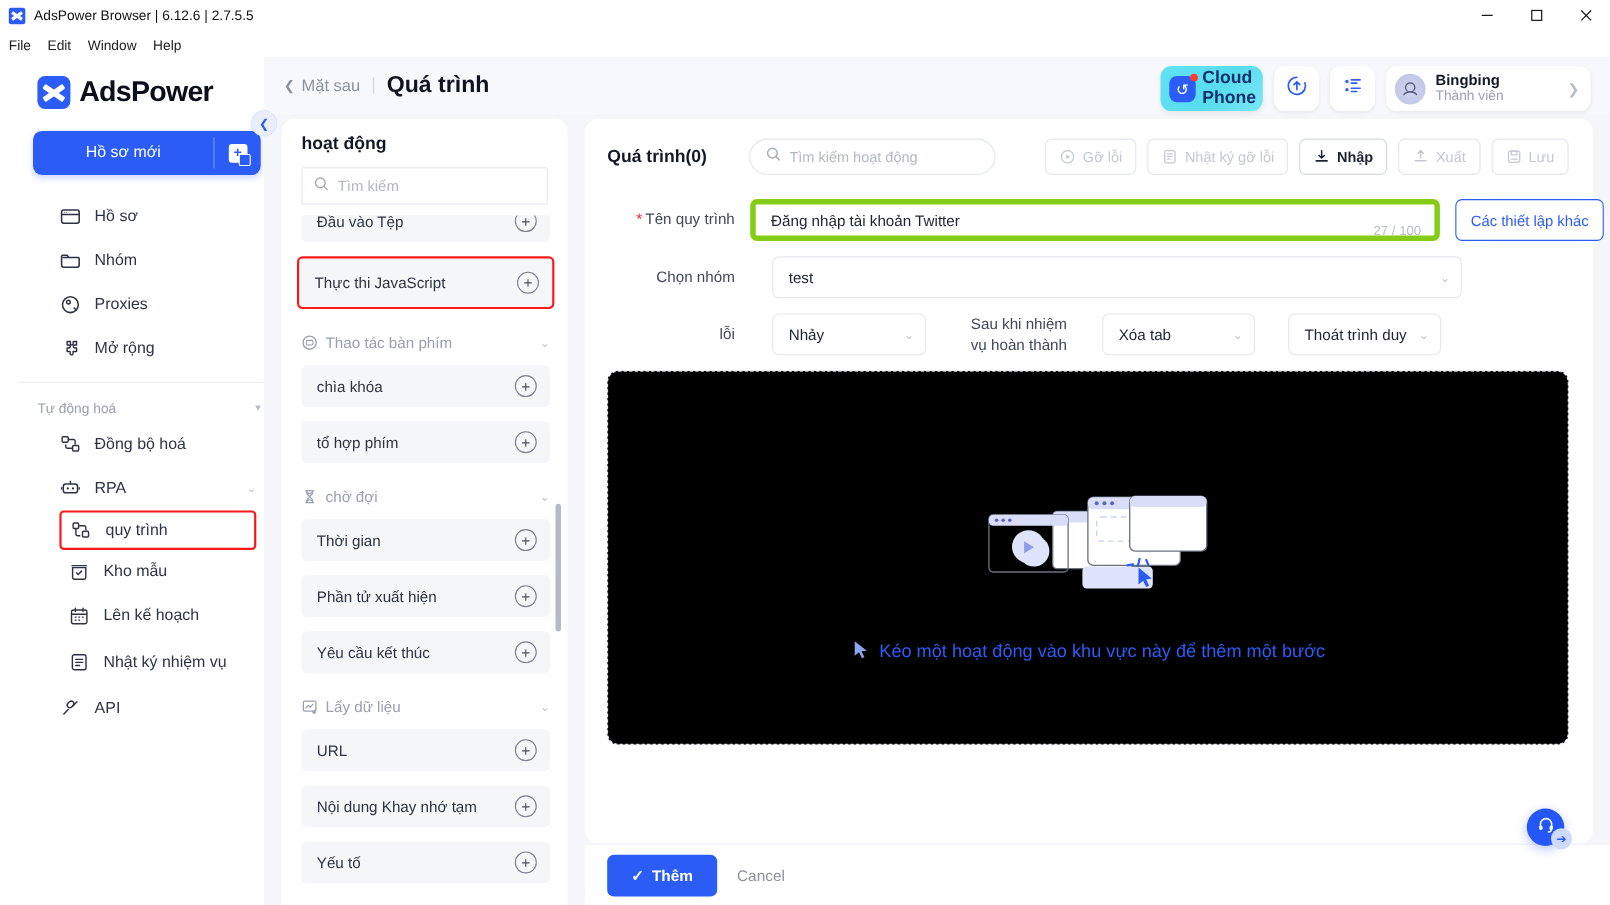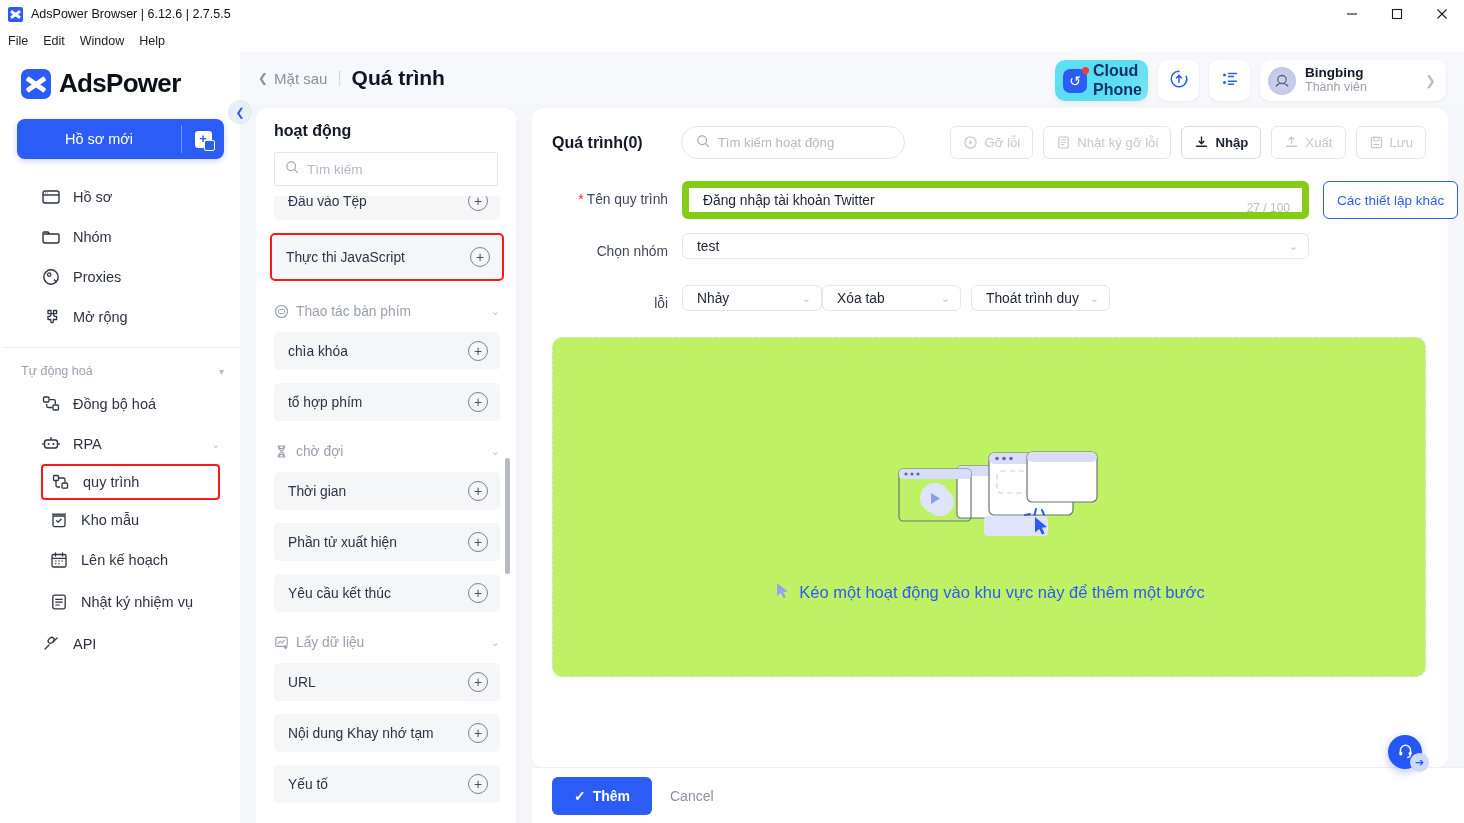--- a/index.html
+++ b/index.html
@@ -36,21 +36,21 @@
   
   .menubar {
     position: absolute; top: 28px; left: 0; width: 240px; height: 25px;
     display: flex; align-items: center; gap: 15px; padding-left: 8px;
     background: #ffffff;
   }
   .menubar span { font-size: 12.5px; color: #222; }
 
   
   .sidebar {
-    position: absolute; top: 52px; left: 3px; width: 240px; height: 771px;
+    position: absolute; top: 52px; left: 16px; width: 240px; height: 771px;
     background: #fff; border-right: 1px solid #eceef2;
   }
   .brand { display: flex; align-items: center; gap: 8px; padding: 16px 0 0 18px; }
   .brand-mark {
     width: 30px; height: 30px; border-radius: 7px; background: #2b5cf6;
     position: relative; flex: none;
   }
   .brand-mark::before, .brand-mark::after {
     content: ""; position: absolute; background: #fff; border-radius: 1px;
   }
@@ -238,53 +238,53 @@
 
   
   .form { padding: 22px 22px 0 20px; }
   .frow { display: flex; align-items: flex-start; margin-bottom: 14px; }
   .flabel {
     width: 130px; text-align: right; padding-right: 14px; font-size: 13.8px;
     color: #414759; line-height: 38px; flex: none;
   }
   .req { color: #f5222d; margin-right: 3px; }
   .finput {
-    position: relative; flex: none; width: 627px; height: 38px; border: 7px solid #84cc16;
+    position: relative; flex: none; width: 627px; height: 38px; border: 5px solid #84cc16;
     border-radius: 6px; display: flex; align-items: center; padding: 0 14px;
     font-size: 13.8px; color: #1c2333; background: #fff;
   }
   .counter {
     position: absolute; right: 12px; bottom: -3px; font-size: 12px; color: #b9bec9;
   }
   .link-btn {
     margin-left: 14px; height: 38px; border: 1px solid #2b5cf6; border-radius: 6px;
     color: #2b5cf6; font-size: 13.5px; display: flex; align-items: center;
     padding: 0 13px; background: #fff; flex: none;
   }
   .fselect {
-    position: relative; flex: none; height: 26px; border: 1px solid #e3e6ec;
+    position: relative; flex: none; height: 38px; border: 1px solid #e3e6ec;
     border-radius: 6px; display: flex; align-items: center; padding: 0 30px 0 14px;
-    font-size: 13.8px; color: #1c2333; background: #fff; overflow: hidden; white-space: nowrap;
+    font-size: 13.8px; color: #1c2333; background: #fff; overflow: hidden; white-space: nowrap; margin-left: 20px;
   }
   .fselect .dchev {
     position: absolute; right: 10px; color: #bfc4ce; font-size: 11px;
   }
   .w-group { width: 627px; }
   .w-small { width: 140px; }
   .w-mid { width: 139px; }
   .label-2line {
     width: auto; text-align: right; line-height: 19px; padding: 0 12px 0 24px;
     font-size: 13.8px; color: #414759; align-self: center; max-width: 140px;
   }
 
   
   .dropzone {
     margin: 14px 22px 0 20px; height: 340px; border: 1.5px dashed #dfe3ec;
     border-radius: 10px; display: flex; flex-direction: column;
-    align-items: center; justify-content: center; gap: 26px; background: #bef264;
+    align-items: center; justify-content: center; gap: 26px; background: #000000;
   }
   .dz-text { font-size: 16.5px; color: #2b5cf6; display: flex; align-items: center; gap: 8px; }
 
   
   .footer {
     position: absolute; left: 292px; right: 0; bottom: 0; height: 56px;
     background: #fff; display: flex; align-items: center; gap: 18px; padding-left: 20px;
     border-top: 1px solid #eef0f4;
   }
   .btn-primary {
@@ -722,20 +722,21 @@
             <span class="dchev">⌄</span>
           </div>
         </div>
 
         <div class="frow">
           <div class="flabel">lỗi</div>
           <div class="fselect w-small">
             <span>Nhảy</span>
             <span class="dchev">⌄</span>
           </div>
+          <div class="label-2line">Sau khi nhiệm vụ hoàn thành</div>
           <div class="fselect w-mid">
             <span>Xóa tab</span>
             <span class="dchev">⌄</span>
           </div>
           <div style="width:10px;"></div>
           <div class="fselect w-mid">
             <span>Thoát trình duy</span>
             <span class="dchev">⌄</span>
           </div>
         </div>

